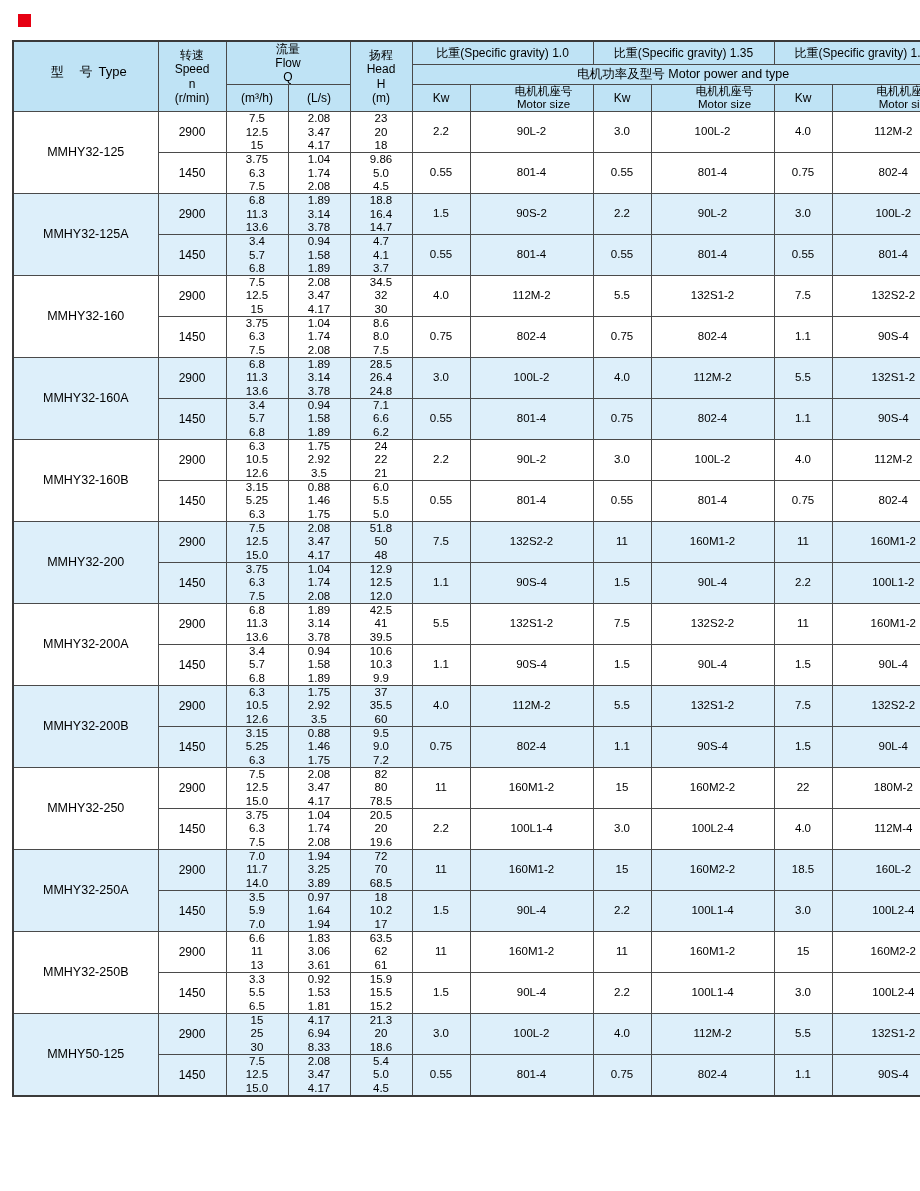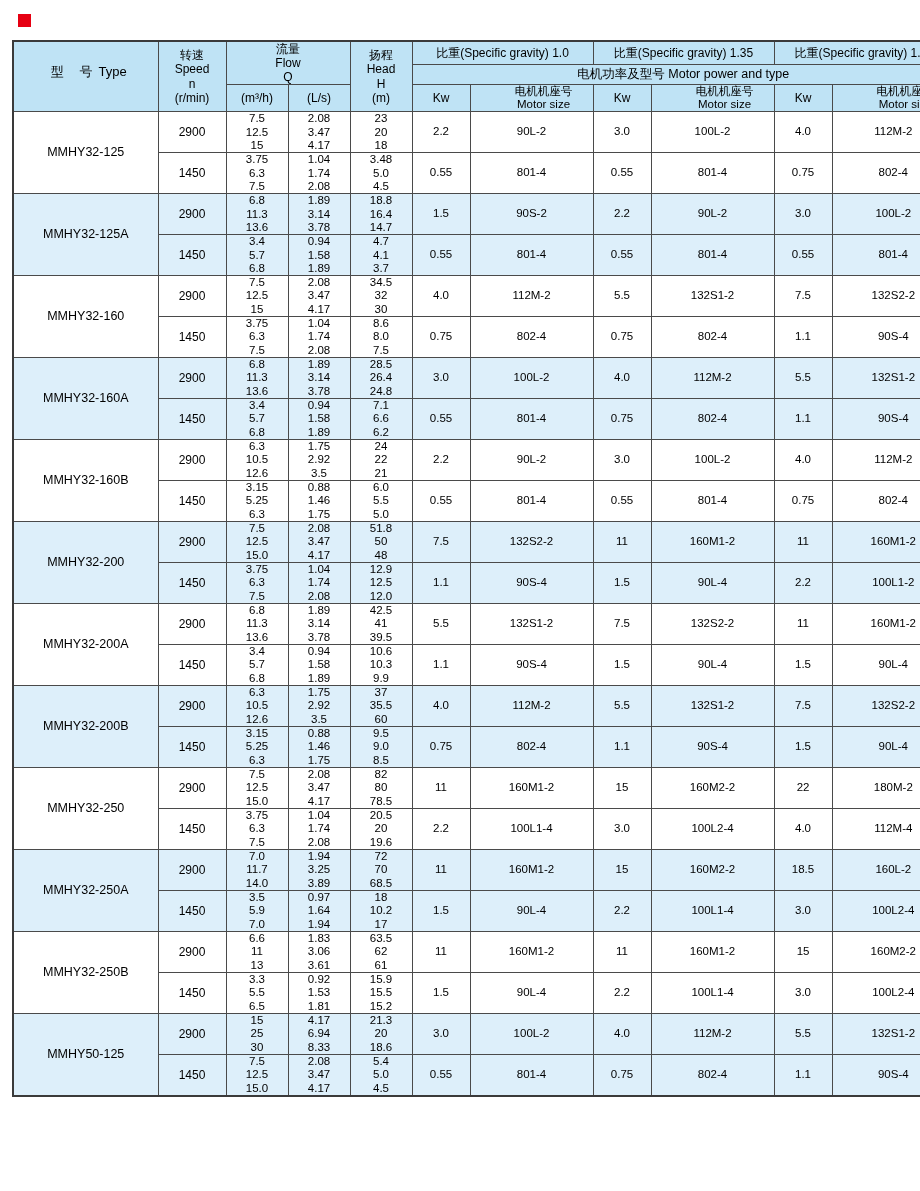--- a/index.html
+++ b/index.html
@@ -228,21 +228,21 @@
           </td>
           <td class="c-num">
             <span class="triple">
               <span>1.04</span>
               <span>1.74</span>
               <span>2.08</span>
             </span>
           </td>
           <td class="c-num">
             <span class="triple">
-              <span>3.48</span>
+              <span>9.86</span>
               <span>5.0</span>
               <span>4.5</span>
             </span>
           </td>
           <td class="c-kw">0.55</td>
           <td class="c-size">801-4</td>
           <td class="c-kw">0.55</td>
           <td class="c-size">801-4</td>
           <td class="c-kw">0.75</td>
           <td class="c-size">802-4</td>
@@ -657,21 +657,21 @@
             <span class="triple">
               <span>0.88</span>
               <span>1.46</span>
               <span>1.75</span>
             </span>
           </td>
           <td class="c-num">
             <span class="triple">
               <span>9.5</span>
               <span>9.0</span>
-              <span>8.5</span>
+              <span>7.2</span>
             </span>
           </td>
           <td class="c-kw">0.75</td>
           <td class="c-size">802-4</td>
           <td class="c-kw">1.1</td>
           <td class="c-size">90S-4</td>
           <td class="c-kw">1.5</td>
           <td class="c-size">90L-4</td>
         </tr>
         <tr>

